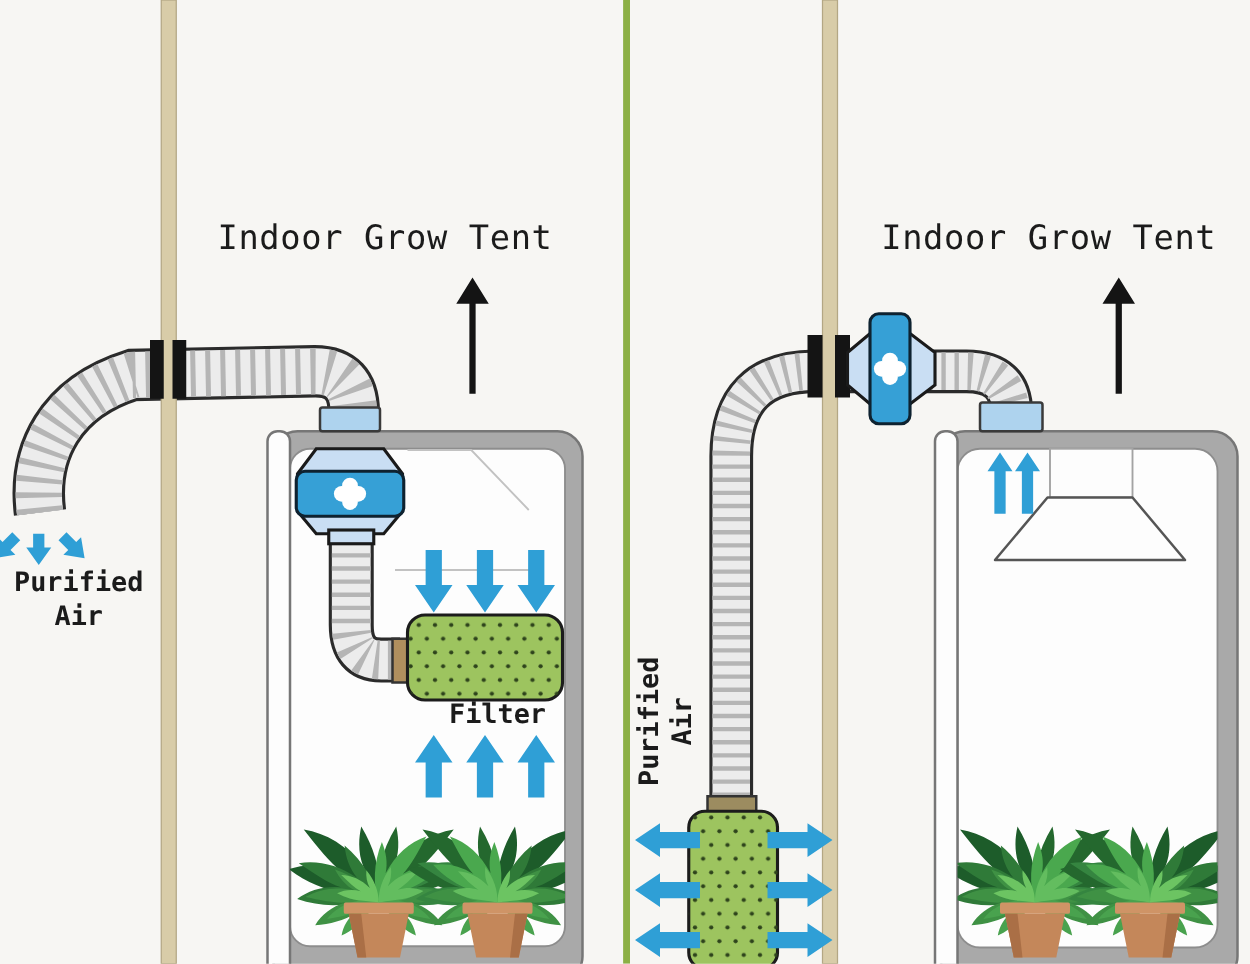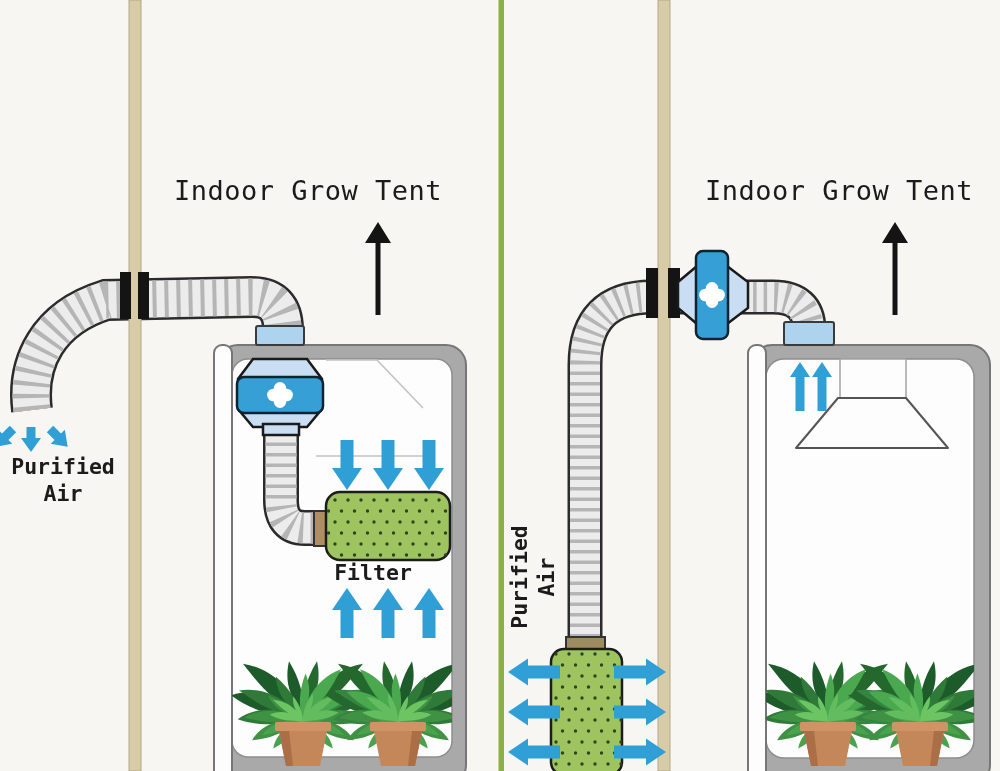--- a/index.html
+++ b/index.html
@@ -29,21 +29,21 @@
   .lamp{fill:#fdfdfd;}
   .divider{fill:var(--divider-green,#8cb045);}
 
   
   .lbl{position:absolute;color:#1b1b1b;z-index:5;}
   .lbl-title{font-size:27px;letter-spacing:0.5px;white-space:nowrap;transform:translateX(-50%);}
   #lbl-title-left{left:308px;top:175px;}
   #lbl-title-right{left:839px;top:175px;}
   .lbl-bold{font-weight:bold;font-size:21.5px;line-height:1.25;text-align:center;}
   #lbl-purified-left{left:63px;top:481px;width:9.4ch;transform:translate(-50%,-50%);}
-  #lbl-filter{left:373px;top:573px;transform:translate(-50%,-50%);white-space:nowrap;}
+  #lbl-filter{left:398px;top:573px;transform:translate(-50%,-50%);white-space:nowrap;}
   #lbl-purified-right{left:534px;top:577px;width:9.4ch;transform:translate(-50%,-50%) rotate(-90deg);}
 </style>
 </head>
 <body>
 
 <div id="stage">
 <svg width="1000" height="771" viewBox="0 0 1000 771">
   <defs>
     <pattern id="dots" width="13" height="22" patternUnits="userSpaceOnUse">
       <circle cx="3.5" cy="5" r="1.7" fill="#2e431c"></circle>

